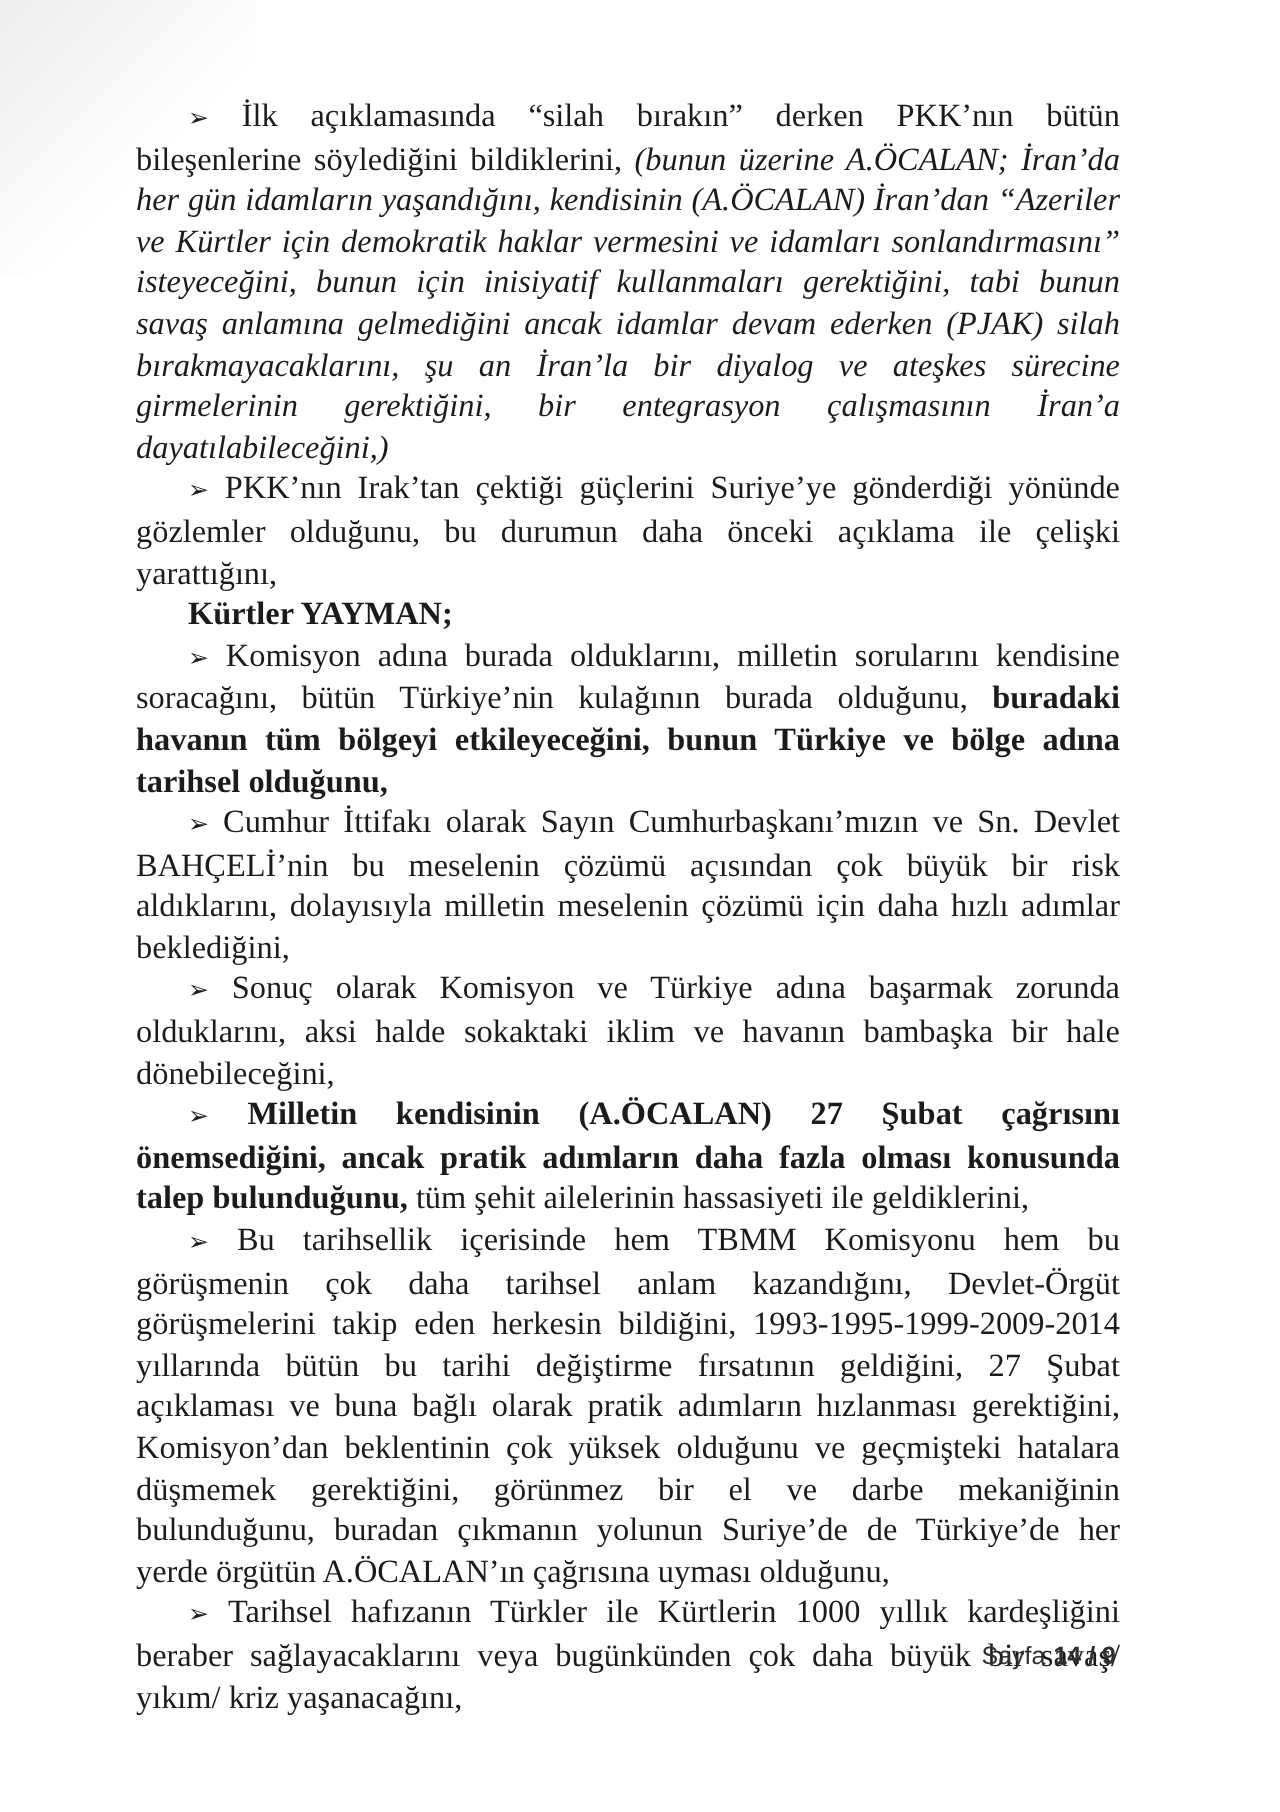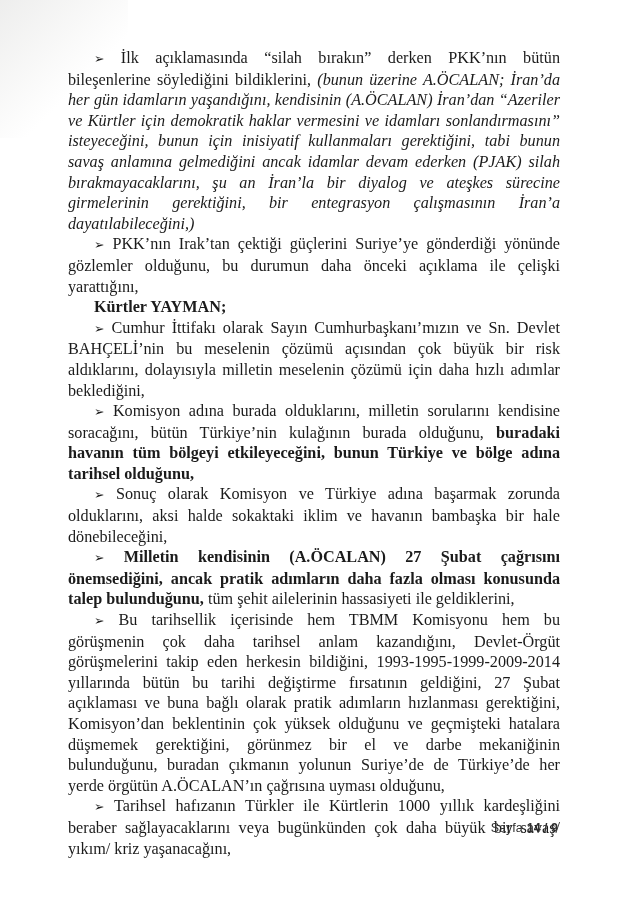--- a/index.html
+++ b/index.html
@@ -64,22 +64,22 @@
 </head>
 <body>
 
 <div class="page">
   <div class="scan-shade"></div>
 
   <div class="content" id="content">
       <p class="para bullet-item"><span class="bullet">➢ </span><span class="run-regular">İlk açıklamasında “silah bırakın” derken PKK’nın bütün bileşenlerine söylediğini bildiklerini, </span><span class="run-italic">(bunun üzerine A.ÖCALAN; İran’da her gün idamların yaşandığını, kendisinin (A.ÖCALAN) İran’dan “Azeriler ve Kürtler için demokratik haklar vermesini ve idamları sonlandırmasını” isteyeceğini, bunun için inisiyatif kullanmaları gerektiğini, tabi bunun savaş anlamına gelmediğini ancak idamlar devam ederken (PJAK) silah bırakmayacaklarını, şu an İran’la bir diyalog ve ateşkes sürecine girmelerinin gerektiğini, bir entegrasyon çalışmasının İran’a dayatılabileceğini,)</span></p>
       <p class="para bullet-item"><span class="bullet">➢ </span><span class="run-regular">PKK’nın Irak’tan çektiği güçlerini Suriye’ye gönderdiği yönünde gözlemler olduğunu, bu durumun daha önceki açıklama ile çelişki yarattığını,</span></p>
       <p class="para speaker-heading"><span class="run-bold">Kürtler YAYMAN;</span></p>
+      <p class="para bullet-item"><span class="bullet">➢ </span><span class="run-regular">Komisyon adına burada olduklarını, milletin sorularını kendisine soracağını, bütün Türkiye’nin kulağının burada olduğunu, </span><span class="run-bold">buradaki havanın tüm bölgeyi etkileyeceğini, bunun Türkiye ve bölge adına tarihsel olduğunu,</span></p>
       <p class="para bullet-item"><span class="bullet">➢ </span><span class="run-regular">Cumhur İttifakı olarak Sayın Cumhurbaşkanı’mızın ve Sn. Devlet BAHÇELİ’nin bu meselenin çözümü açısından çok büyük bir risk aldıklarını, dolayısıyla milletin meselenin çözümü için daha hızlı adımlar beklediğini,</span></p>
-      <p class="para bullet-item"><span class="bullet">➢ </span><span class="run-regular">Komisyon adına burada olduklarını, milletin sorularını kendisine soracağını, bütün Türkiye’nin kulağının burada olduğunu, </span><span class="run-bold">buradaki havanın tüm bölgeyi etkileyeceğini, bunun Türkiye ve bölge adına tarihsel olduğunu,</span></p>
       <p class="para bullet-item"><span class="bullet">➢ </span><span class="run-regular">Sonuç olarak Komisyon ve Türkiye adına başarmak zorunda olduklarını, aksi halde sokaktaki iklim ve havanın bambaşka bir hale dönebileceğini,</span></p>
       <p class="para bullet-item"><span class="bullet">➢ </span><span class="run-bold">Milletin kendisinin (A.ÖCALAN) 27 Şubat çağrısını önemsediğini, ancak pratik adımların daha fazla olması konusunda talep bulunduğunu, </span><span class="run-regular">tüm şehit ailelerinin hassasiyeti ile geldiklerini,</span></p>
       <p class="para bullet-item"><span class="bullet">➢ </span><span class="run-regular">Bu tarihsellik içerisinde hem TBMM Komisyonu hem bu görüşmenin çok daha tarihsel anlam kazandığını, Devlet-Örgüt görüşmelerini takip eden herkesin bildiğini, 1993-1995-1999-2009-2014 yıllarında bütün bu tarihi değiştirme fırsatının geldiğini, 27 Şubat açıklaması ve buna bağlı olarak pratik adımların hızlanması gerektiğini, Komisyon’dan beklentinin çok yüksek olduğunu ve geçmişteki hatalara düşmemek gerektiğini, görünmez bir el ve darbe mekaniğinin bulunduğunu, buradan çıkmanın yolunun Suriye’de de Türkiye’de her yerde örgütün A.ÖCALAN’ın çağrısına uyması olduğunu,</span></p>
       <p class="para bullet-item"><span class="bullet">➢ </span><span class="run-regular">Tarihsel hafızanın Türkler ile Kürtlerin 1000 yıllık kardeşliğini beraber sağlayacaklarını veya bugünkünden çok daha büyük bir savaş/ yıkım/ kriz yaşanacağını, </span></p>
     </div>
 
   <div class="footer">
     <span class="footer-label">Sayfa</span><span class="footer-number">14 / 9</span>
   </div>
 </div>

